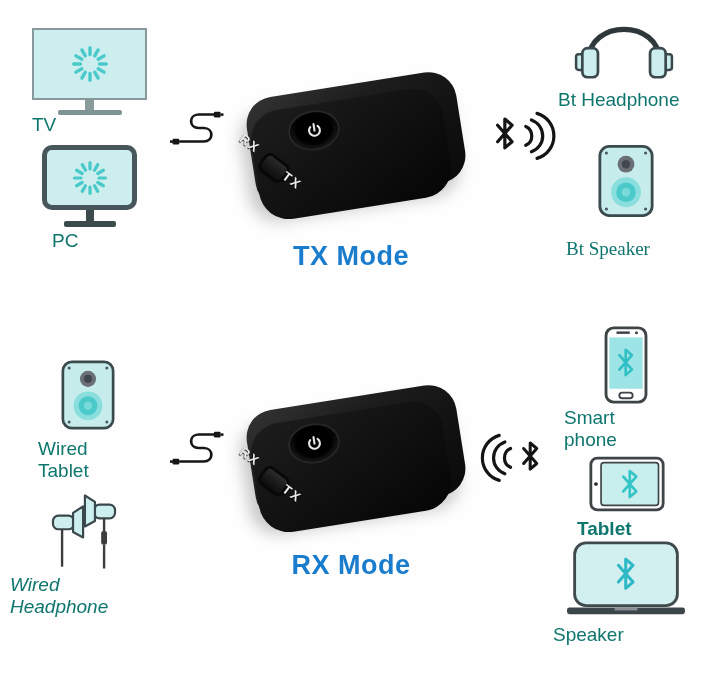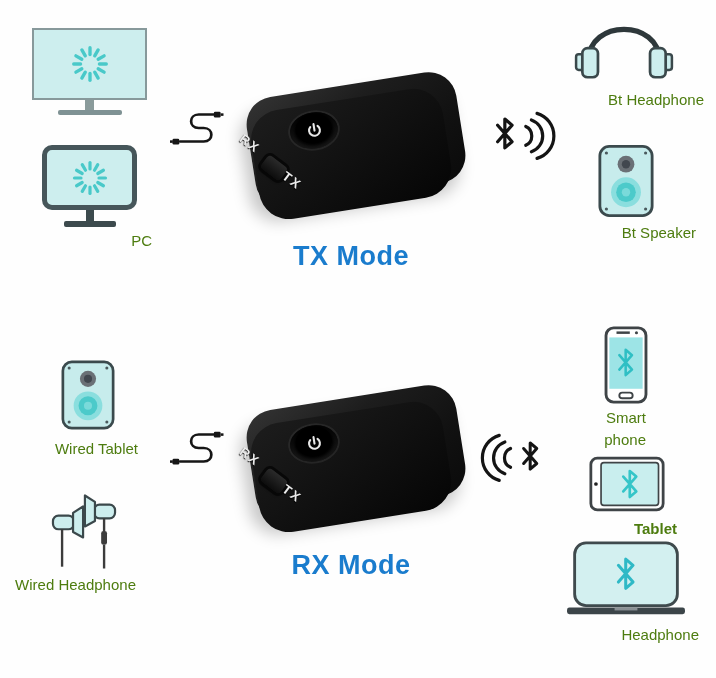--- a/index.html
+++ b/index.html
@@ -1,20 +1,20 @@
 <!DOCTYPE html>
 <html><head>
 <meta charset="utf-8">
 <style>
   html,body{margin:0;padding:0;}
   body{font-family:"Liberation Sans",sans-serif;background:#ffffff;}
   .stage{position:relative;width:716px;height:678px;background:#fefefe;overflow:hidden;}
 
   
-  .lbl{position:absolute;text-align:right;font-size:15px;line-height:22px;color:#4d7c0f;}
+  .lbl{position:absolute;text-align:left;font-size:19px;line-height:22px;color:#0f766e;}
   .mode{position:absolute;text-align:center;font-size:27px;font-weight:bold;color:#1a7ccd;letter-spacing:.5px;}
 
   
   .tvwrap{position:absolute;left:32px;top:28px;width:115px;}
   .tvscreen{width:111px;height:68px;border:2px solid #87999b;background:#cdeeee;display:flex;align-items:center;justify-content:center;}
   .tvneck{width:9px;height:10px;background:#8a9b9b;margin:0 auto;}
   .tvbase{width:64px;height:5px;background:#7f9294;border-radius:2px;margin:0 auto;}
 
   .pcwrap{position:absolute;left:42px;top:145px;width:95px;}
   .pcscreen{width:85px;height:55px;border:5px solid #46565a;border-radius:10px;background:#cdeeee;display:flex;align-items:center;justify-content:center;}
@@ -78,20 +78,21 @@
 
   <div class="tvwrap">
     <div class="tvscreen">
       <svg width="42" height="42" viewBox="0 0 40 40">
           <use href="#spin"></use>
         </svg>
     </div>
     <div class="tvneck"></div>
     <div class="tvbase"></div>
   </div>
+  <div class="lbl" style="left:32px;top:114px;width:115px;">TV</div>
 
   <div class="pcwrap">
     <div class="pcscreen">
       <svg width="40" height="40" viewBox="0 0 40 40">
           <use href="#spin"></use>
         </svg>
     </div>
     <div class="pcneck"></div>
     <div class="pcbase"></div>
   </div>
@@ -139,21 +140,21 @@
     <circle cx="30" cy="21" r="9" fill="#6a7076"></circle>
     <circle cx="30" cy="21" r="4.5" fill="#41474f"></circle>
     <circle cx="30" cy="51" r="16" fill="#8adede"></circle>
     <circle cx="30" cy="51" r="10.5" fill="#4ccaca"></circle>
     <circle cx="30" cy="51" r="4.5" fill="#7adada"></circle>
     <circle cx="9" cy="9" r="1.7" fill="#4a5a5d"></circle>
       <circle cx="51" cy="9" r="1.7" fill="#4a5a5d"></circle>
     <circle cx="9" cy="69" r="1.7" fill="#4a5a5d"></circle>
       <circle cx="51" cy="69" r="1.7" fill="#4a5a5d"></circle>
   </svg>
-  <div class="lbl" style="left:566px;top:222px;width:130px;">Bt Speaker</div>
+  <div class="lbl" style="left:566px;top:238px;width:130px;font-family:Liberation Serif, serif;">Bt Speaker</div>
 
   <svg class="abs" style="left:61px;top:360px;" width="54" height="70" viewBox="0 0 60 78">
     <rect x="2" y="2" width="56" height="74" rx="10" fill="#c7ecec" stroke="#3b4a4d" stroke-width="3"></rect>
     <circle cx="30" cy="21" r="9" fill="#6a7076"></circle>
     <circle cx="30" cy="21" r="4.5" fill="#41474f"></circle>
     <circle cx="30" cy="51" r="16" fill="#8adede"></circle>
     <circle cx="30" cy="51" r="10.5" fill="#4ccaca"></circle>
     <circle cx="30" cy="51" r="4.5" fill="#7adada"></circle>
     <circle cx="9" cy="9" r="1.7" fill="#4a5a5d"></circle>
       <circle cx="51" cy="9" r="1.7" fill="#4a5a5d"></circle>
@@ -166,21 +167,21 @@
     <g fill="#cdeeee" stroke="#3b484b" stroke-width="2.4" stroke-linejoin="round">
       <rect x="12" y="24" width="23" height="15" rx="6"></rect>
       <polygon points="34,21 45,14 45,48 34,42"></polygon>
       <rect x="57" y="12" width="23" height="15" rx="6"></rect>
       <polygon points="58,9 47,2 47,36 58,30"></polygon>
     </g>
     <path d="M22 39 C22 52 22 66 22 80" fill="none" stroke="#3c3c3c" stroke-width="2.6"></path>
     <path d="M68 27 v14 M68 56 v26" fill="none" stroke="#3c3c3c" stroke-width="2.6"></path>
     <rect x="64.8" y="41" width="6.4" height="15" rx="2.5" fill="#3c3c3c"></rect>
   </svg>
-  <div class="lbl" style="left:2px;top:574px;width:134px;">Wired Headphone</div>
+  <div class="lbl" style="left:10px;top:574px;width:134px;font-style:italic;">Wired Headphone</div>
 
   <svg class="abs" style="left:170px;top:426px;" width="54" height="44" viewBox="0 0 64 50">
       <use href="#cable"></use>
     </svg>
 
   <div class="adapter" style="left:226px;top:383px;">
     <div class="abody">
       <div class="pwr">
         <svg width="17" height="17" viewBox="0 0 16 16">
           <path d="M8 1.5 v6.2 M4.5 3.8 a5.1 5.1 0 1 0 7 0" fill="none" stroke="#e6e6e6" stroke-width="2" stroke-linecap="round"></path>
@@ -220,15 +221,15 @@
     <use href="#bt-rune" transform="translate(37,16) scale(1.0)" stroke="#35c5c8" stroke-width="2.9"></use>
   </svg>
   <div class="lbl" style="left:577px;top:518px;width:100px;font-weight:bold;">Tablet</div>
 
   <svg class="abs" style="left:565px;top:541px;" width="122" height="78" viewBox="0 0 128 82">
     <rect x="10" y="2" width="108" height="66" rx="12" fill="#d3f0f0" stroke="#3f4a4d" stroke-width="3"></rect>
     <rect x="2" y="70" width="124" height="7" rx="2.5" fill="#3c4549"></rect>
     <rect x="52" y="70" width="24" height="3" fill="#8a9094"></rect>
     <use href="#bt-rune" transform="translate(56,19) scale(1.1)" stroke="#2fb9c6" stroke-width="2.9"></use>
   </svg>
-  <div class="lbl" style="left:553px;top:624px;width:146px;">Headphone</div>
+  <div class="lbl" style="left:553px;top:624px;width:146px;">Speaker</div>
 
 </div>
 
 </body></html>

